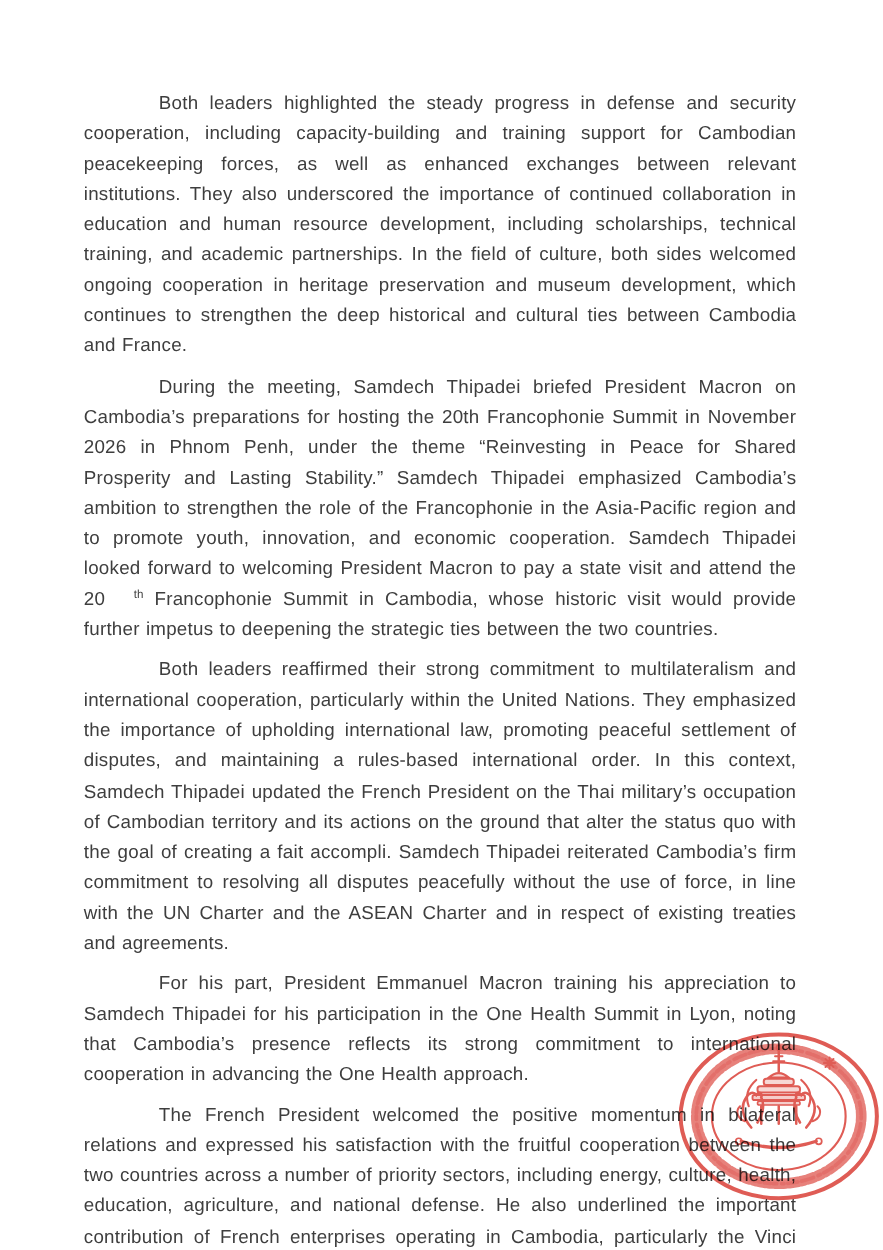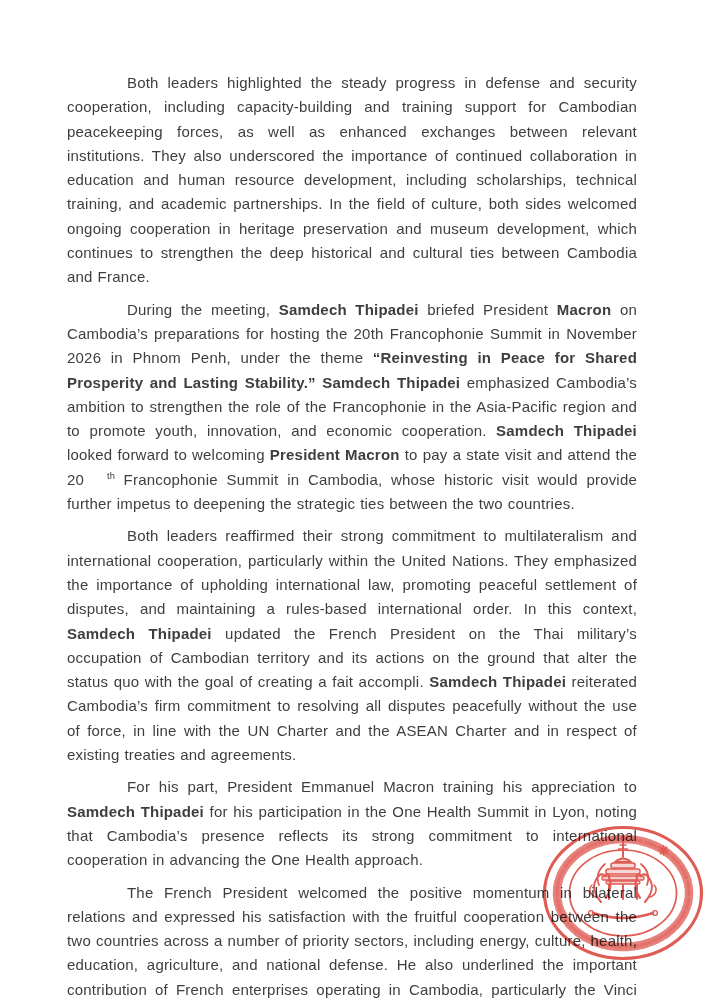--- a/index.html
+++ b/index.html
@@ -17,21 +17,21 @@
     top: 71px;
     width: 570px;
     color: #3e3e3e;
     font-size: 15px;
     line-height: 24.3px;
     text-align: justify;
     letter-spacing: 0.2px;
     word-spacing: 0.6px;
   }
   p.para { margin: 0 0 8px 0; text-indent: 60px; }
-  .bold { font-weight: 700; }
+  .bold { font-weight: 400; }
   sup.sup { font-size: 0.62em; line-height: 0; vertical-align: super; letter-spacing: 0; padding-left: 23px; }
   .stamp {
     position: absolute;
     left: 541px;
     top: 823px;
     width: 164px;
     height: 140px;
     color: var(--stamp-color, #dc4a42);
     opacity: 0.9;
     mix-blend-mode: multiply;

